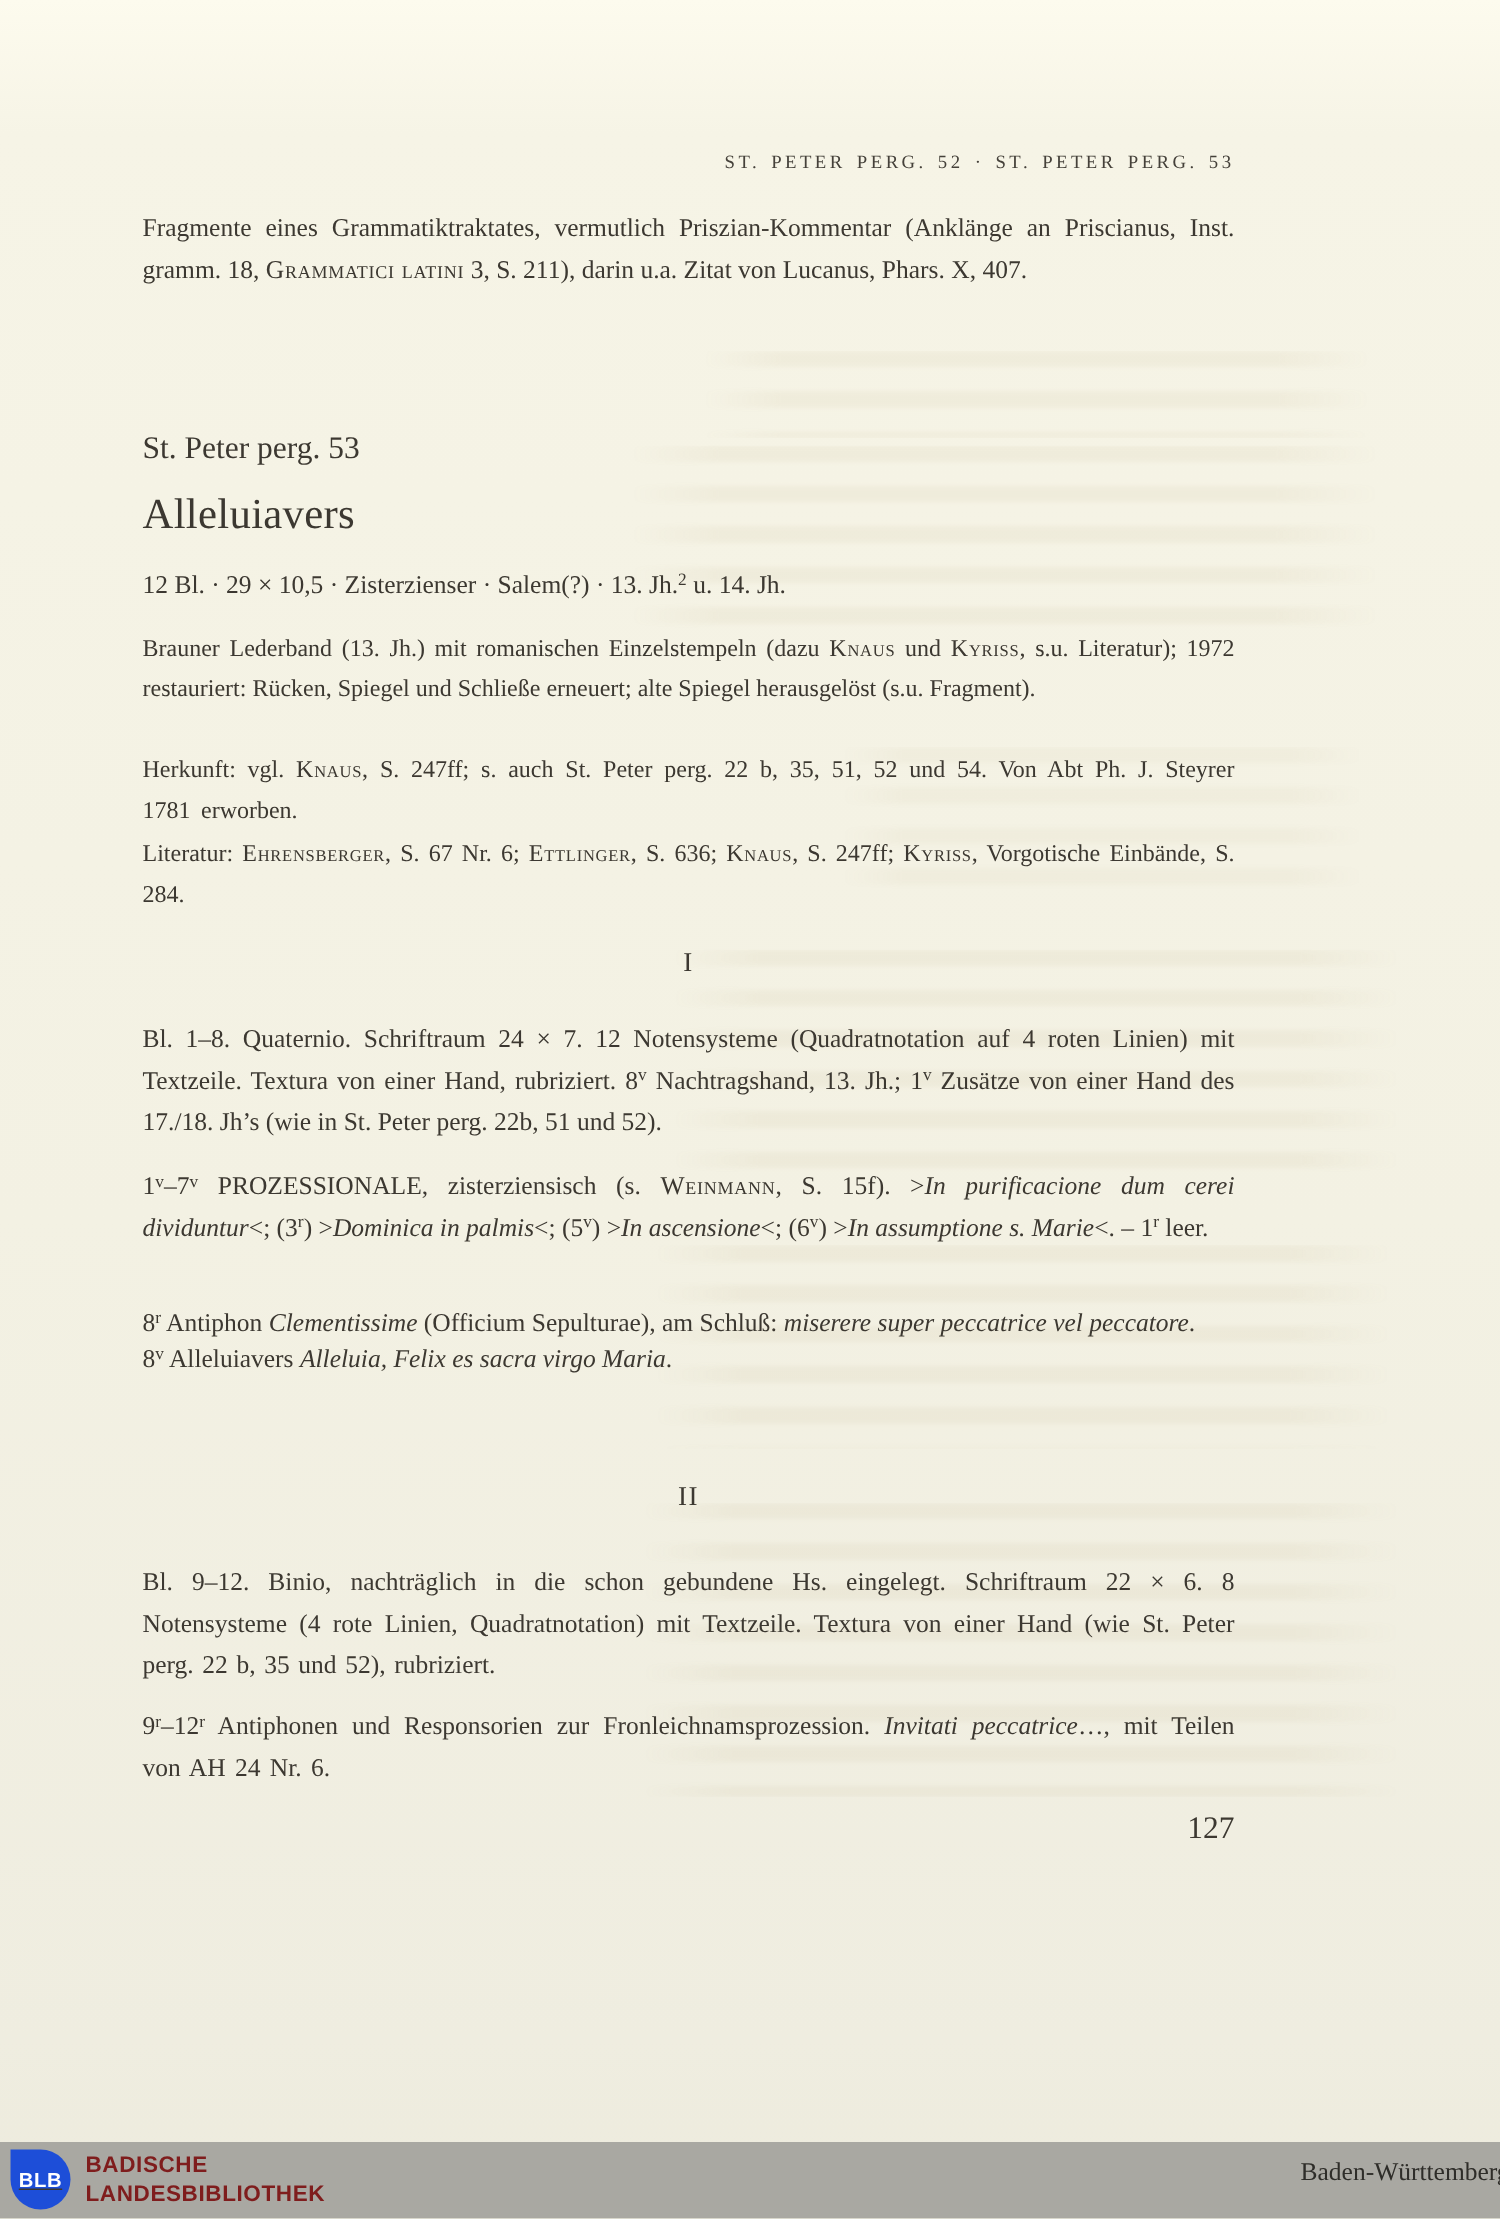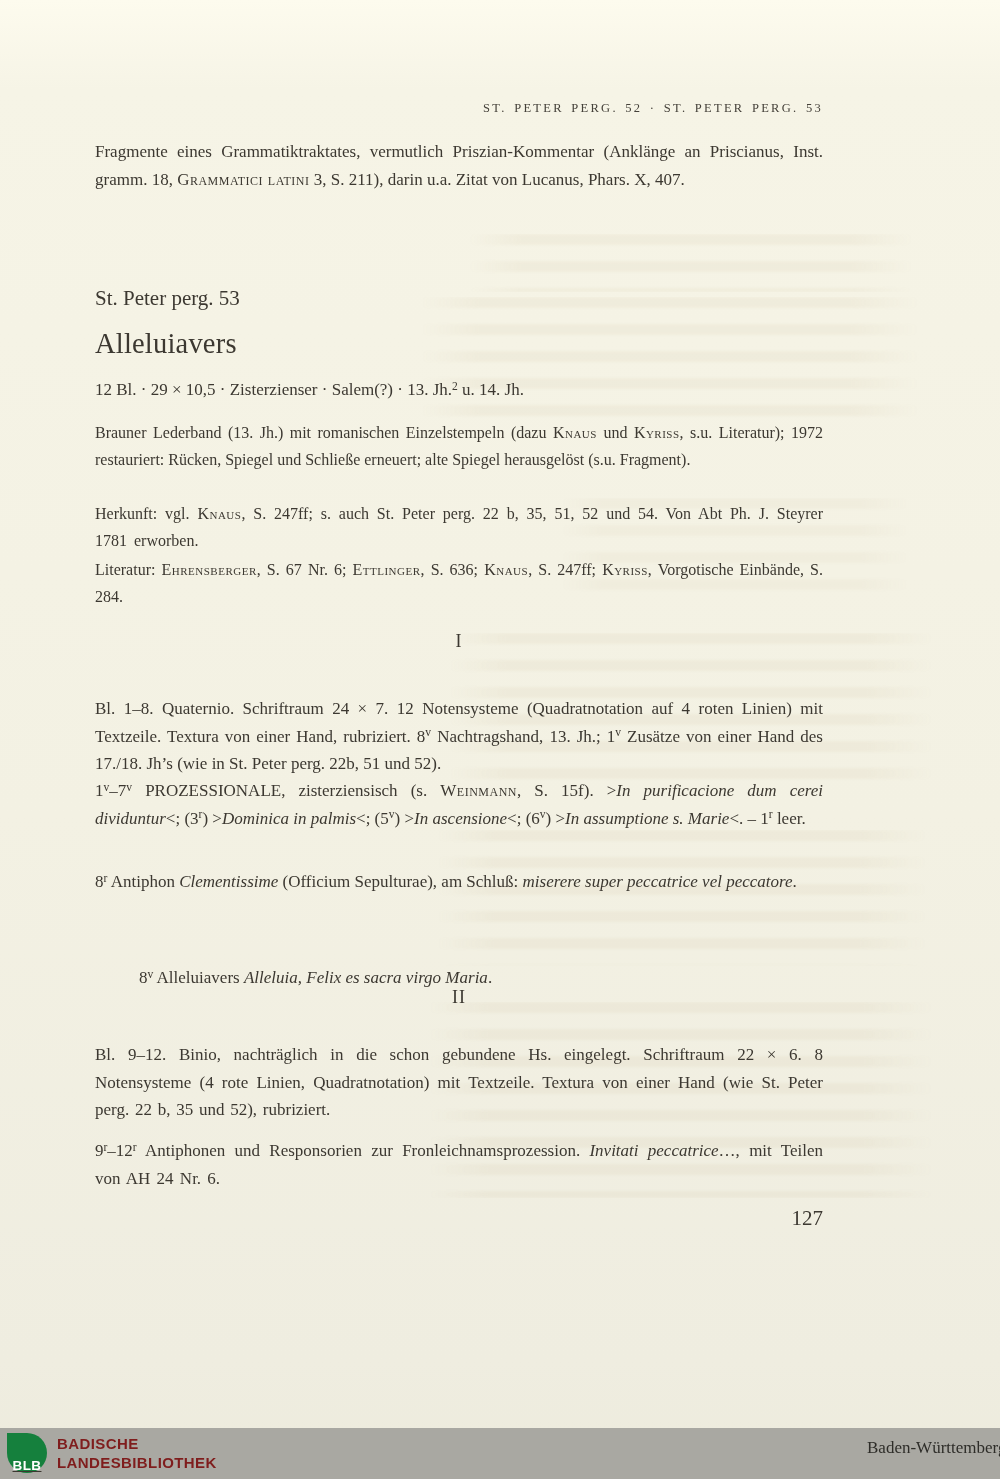--- a/index.html
+++ b/index.html
@@ -22,24 +22,24 @@
   .para-small{font-size:16px;line-height:27px;text-align:justify;}
   .intro{top:138px;}
   .shelfmark{top:286px;font-size:21px;}
   .entry-title{top:328px;font-size:28.5px;letter-spacing:.2px;}
   .collation{top:380px;font-size:17px;}
   .binding{top:419px;}
   .provenance{top:500px;word-spacing:3px;}
   .literature{top:556px;}
   .section-label{text-align:center;font-size:18px;letter-spacing:1px;}
   .sec1{top:631px;}
-  .part1{top:679px;margin-top:16px;}
+  .part1{top:679px;}
   .content1{top:777px;}
   .content2{top:868px;}
-  .content3{top:964px;margin-left:44px;}
+  .content3{top:892px;}
   .sec2{top:987px;}
   .part2{top:1041px;word-spacing:1.5px;}
   .content4{top:1137px;word-spacing:2px;}
   .page-number{top:1206px;text-align:right;font-size:21px;}
   
   .run.i{font-style:italic;}
   .run.sc{font-variant:small-caps;letter-spacing:.5px;}
   .run.sup{display:inline-block;position:relative;top:-.45em;font-size:68%;line-height:0;}
   
   .bleed{
@@ -56,22 +56,22 @@
   .b5{left:436px;top:830px;width:492px;height:136px;}
   .b6{left:428px;top:1002px;width:506px;height:196px;}
   
   .footer{
     position:absolute;left:0;bottom:0;width:1000px;height:51px;
     background:#a9a8a2;
     font-family:"Liberation Sans","DejaVu Sans",sans-serif;
   }
   .blb-logo{
     position:absolute;left:7px;top:5px;width:40px;height:40px;
-    background:#15803d;border-radius:0 50% 50% 50%;
-    display:flex;align-items:flex-end;justify-content:center;text-decoration:underline;
+    background:#1d4ed8;border-radius:0 50% 50% 50%;
+    display:flex;align-items:center;justify-content:center;text-decoration:underline;
   }
   .blb-logo span{
     color:#ffffff;font-weight:bold;font-size:13.5px;letter-spacing:.4px;
   }
   .library-name{
     position:absolute;left:57px;top:6px;
     font-weight:bold;font-size:15px;line-height:19px;
     color:#7f1d1d;letter-spacing:.4px;
   }
   .state-brand{

